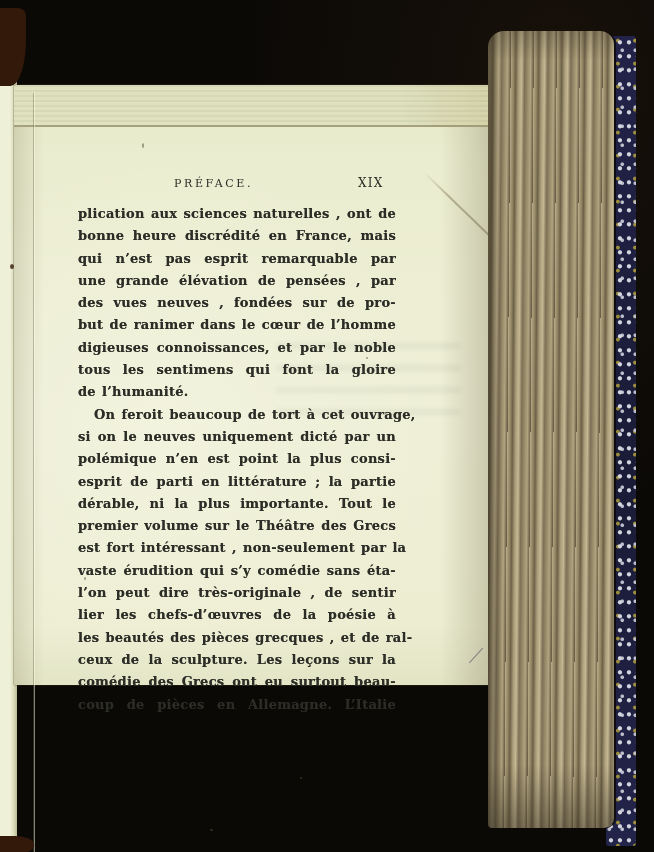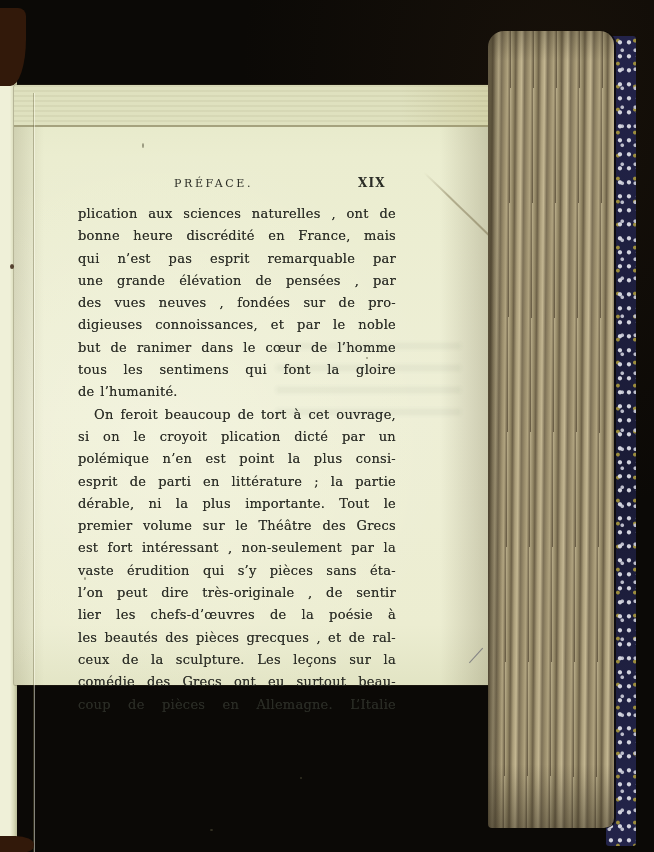--- a/index.html
+++ b/index.html
@@ -98,31 +98,31 @@
   .running-head{
     position:absolute;left:64px;top:90px;width:332px;height:18px;
     color:var(--ink,#2b2d26);
   }
   .rh-title{
     position:absolute;left:96px;top:2px;
     font-size:11px;letter-spacing:2.6px;
   }
   .rh-folio{
     position:absolute;left:280px;top:1px;
-    font-size:12px;letter-spacing:1.2px;font-weight:bold;
+    font-size:12px;letter-spacing:1.2px;
   }
   .text-block{
     position:absolute;left:64px;top:118px;width:318px;
     color:var(--ink,#2b2d26);
     font-size:13px;letter-spacing:0.25px;word-spacing:1.4px;
     text-shadow:0 0 0.5px rgba(43,45,38,0.65);
   }
   .line{
     line-height:22.3px;height:22.3px;white-space:nowrap;
-    text-align:justify;text-align-last:justify;
+    text-align:justify;text-align-last:justify;font-weight:bold;
   }
   .line.flush{text-align-last:left;}
   .line.indent{text-indent:16px;}
 </style>
 </head>
 <body>
 
 <div class="scene">
 
   <div class="marble"></div>
@@ -146,32 +146,32 @@
       <span class="rh-title">PRÉFACE.</span>
       <span class="rh-folio">XIX</span>
     </div>
 
     <div class="text-block" id="text-block">
         <div class="line">plication aux sciences naturelles , ont de</div>
         <div class="line">bonne heure discrédité en France, mais</div>
         <div class="line">qui n’est pas esprit remarquable par</div>
         <div class="line">une grande élévation de pensées , par</div>
         <div class="line">des vues neuves , fondées sur de pro-</div>
+        <div class="line">but de ranimer dans le cœur de l’homme</div>
         <div class="line">digieuses connoissances, et par le noble</div>
-        <div class="line">but de ranimer dans le cœur de l’homme</div>
         <div class="line">tous les sentimens qui font la gloire</div>
         <div class="line flush">de l’humanité.</div>
         <div class="line indent">On feroit beaucoup de tort à cet ouvrage,</div>
-        <div class="line">si on le croyoit plication dicté par un</div>
+        <div class="line">si on le neuves uniquement dicté par un</div>
         <div class="line">polémique n’en est point la plus consi-</div>
         <div class="line">esprit de parti en littérature ; la partie</div>
         <div class="line">dérable, ni la plus importante. Tout le</div>
         <div class="line">premier volume sur le Théâtre des Grecs</div>
         <div class="line">est fort intéressant , non-seulement par la</div>
-        <div class="line">vaste érudition qui s’y pièces sans éta-</div>
+        <div class="line">vaste érudition qui s’y comédie sans éta-</div>
         <div class="line">l’on peut dire très-originale , de sentir</div>
         <div class="line">lier les chefs-d’œuvres de la poésie à</div>
         <div class="line">les beautés des pièces grecques , et de ral-</div>
         <div class="line">ceux de la sculpture. Les leçons sur la</div>
         <div class="line">comédie des Grecs ont eu surtout beau-</div>
         <div class="line">coup de pièces en Allemagne. L’Italie</div>
       </div>
   </div>
 
   <div class="leather tl"></div>

